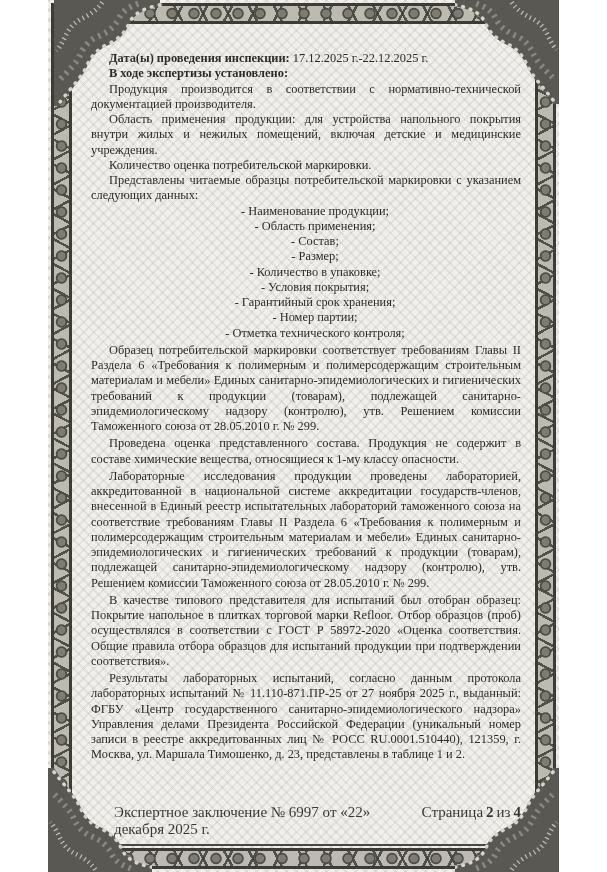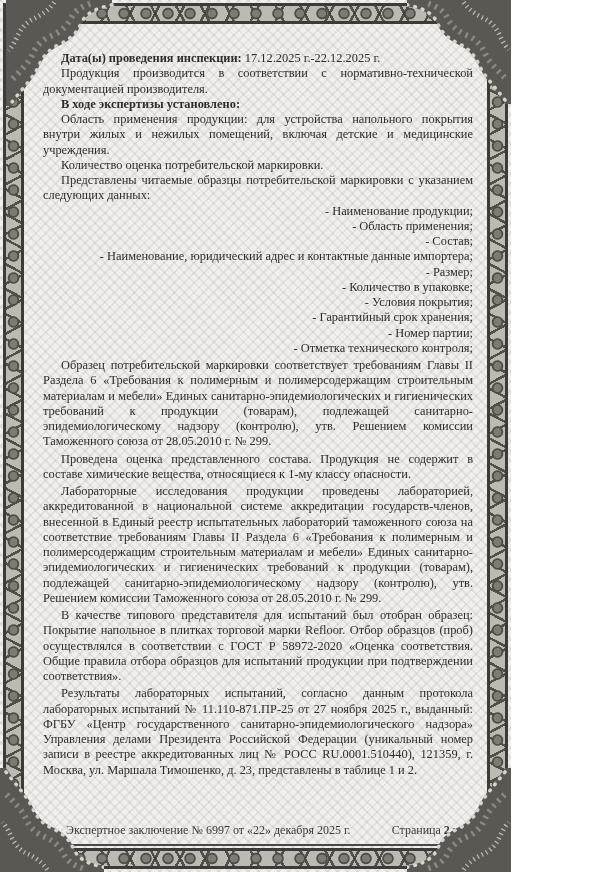--- a/index.html
+++ b/index.html
@@ -6,20 +6,21 @@
   .sheet{
     position:relative;
     width:511px;height:872px;
     font-family:"Liberation Serif","DejaVu Serif",serif;
     color:#2e2c28;
     background:
       repeating-linear-gradient(45deg, rgba(110,107,100,0.10) 0 2px, transparent 2px 7px),
       repeating-linear-gradient(135deg, rgba(110,107,100,0.10) 0 2px, transparent 2px 7px),
       #f1efeb;
     overflow:hidden;
+    margin-left:48px;
   }
   
   .hband{
     position:absolute;left:3px;right:3px;height:21px;z-index:2;
     background:
       radial-gradient(circle at 11px 50%, #7e7b75 0 3.8px, #4e4c47 4.2px 5.2px, transparent 6.2px) 0 0/22px 100% repeat-x,
       repeating-linear-gradient(62deg, transparent 0 6px, rgba(62,61,56,0.85) 6px 8.5px, transparent 8.5px 22px),
       repeating-linear-gradient(118deg, transparent 0 6px, rgba(62,61,56,0.85) 6px 8.5px, transparent 8.5px 22px),
       linear-gradient(180deg, #3c3b37 0 3px, #bdbab2 3px calc(100% - 3px), #3c3b37 calc(100% - 3px) 100%);
   }
@@ -47,26 +48,26 @@
   }
   
   .content{
     position:absolute;left:43px;right:38px;top:51px;z-index:1;
     font-size:12.4px;line-height:15.25px;text-align:justify;
   }
   .content p{margin:0;padding:0;}
   .para{text-indent:18px;}
   .gap{margin-top:2px !important;}
   .b{font-weight:bold;}
-  .list{text-align:right;}
+  .list{text-align:center;}
   .li{padding-left:18px;}
   .footer{
     position:absolute;left:66px;right:38px;bottom:34px;z-index:2;
     display:flex;justify-content:space-between;align-items:baseline;
-    font-size:12px;color:#3a3834;
+    font-size:15px;color:#3a3834;
   }
   .pagenum span, .pagenum b{margin-left:3px;}
 </style>
 </head>
 <body>
 
 <div class="sheet">
 
   <div class="hband top"></div>
   <div class="hband bottom"></div>
@@ -102,31 +103,30 @@
     <svg viewBox="0 0 88 88" aria-hidden="true">
       <path d="M0 0 H88 L88 5 C74 8 66 12 62 21 C58 30 52 34 44 38 C36 42 31 47 27 56 C23 65 15 73 5 88 L0 88 Z" fill="#5a5852"></path>
       <path d="M88 4 C74 7 66 11 62 20 C58 29 52 33 44 37 C36 41 31 46 27 55 C23 64 14 73 4 86" fill="none" stroke="#d7d4cc" stroke-width="3" stroke-dasharray="0.6 6" stroke-linecap="round"></path>
       <path d="M70 3 C62 6 57 9 54 15 C50 23 44 27 37 30 C30 33 25 38 22 45 C19 52 12 59 3 68" fill="none" stroke="#8b8881" stroke-width="5" stroke-dasharray="2 4"></path>
       <path d="M40 2 C36 8 30 12 24 15 C17 18 12 24 9 31 C6 37 4 40 2 42" fill="none" stroke="#c2bfb7" stroke-width="4" stroke-dasharray="1 3"></path>
     </svg>
   </div>
 
   <div class="content">
     <p class="para"><span class="b">Дата(ы) проведения инспекции:</span> <span>17.12.2025 г.-22.12.2025 г.</span></p>
+    <p class="para b">В ходе экспертизы установлено:</p>
     <p class="para">Продукция производится в соответствии с нормативно-технической документацией производителя.</p>
-    <p class="para b">В ходе экспертизы установлено:</p>
     <p class="para">Область применения продукции: для устройства напольного покрытия внутри жилых и нежилых помещений, включая детские и медицинские учреждения.</p>
     <p class="para">Количество оценка потребительской маркировки.</p>
     <p class="para">Представлены читаемые образцы потребительской маркировки с указанием следующих данных:</p>
 
     <div class="list">
       <div class="li">- Наименование продукции;</div>
       <div class="li">- Область применения;</div>
       <div class="li">- Состав;</div>
-      <div class="li">- Наименование, юридический адрес и контактные данные импортера;</div>
       <div class="li">- Размер;</div>
       <div class="li">- Количество в упаковке;</div>
       <div class="li">- Условия покрытия;</div>
       <div class="li">- Гарантийный срок хранения;</div>
       <div class="li">- Номер партии;</div>
       <div class="li">- Отметка технического контроля;</div>
     </div>
 
     <p class="para gap">Образец потребительской маркировки соответствует требованиям Главы II Раздела 6 «Требования к полимерным и полимерсодержащим строительным материалам и мебели» Единых санитарно-эпидемиологических и гигиенических требований к продукции (товарам), подлежащей санитарно-эпидемиологическому надзору (контролю), утв. Решением комиссии Таможенного союза от 28.05.2010 г. № 299.</p>
     <p class="para gap">Проведена оценка представленного состава. Продукция не содержит в составе химические вещества, относящиеся к 1-му классу опасности.</p>

